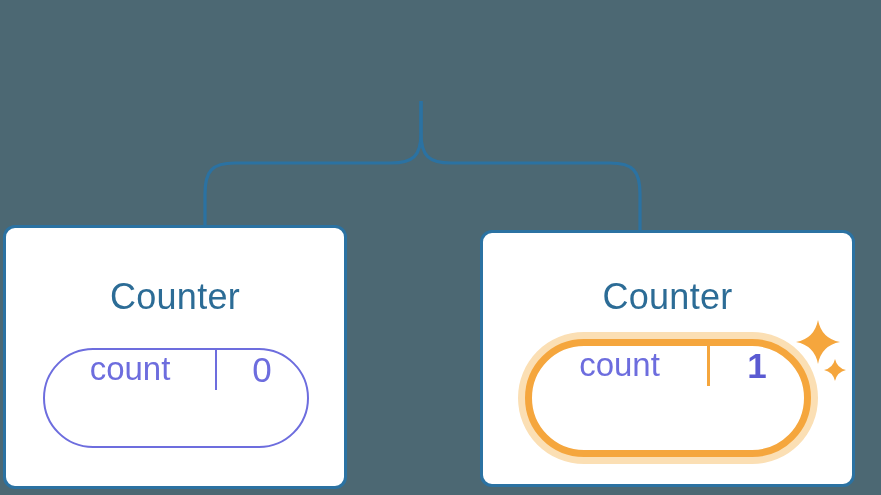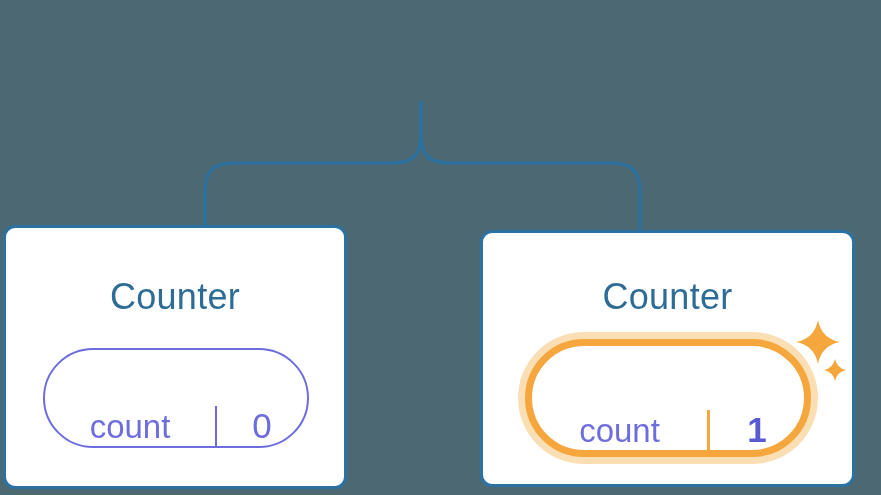--- a/index.html
+++ b/index.html
@@ -78,21 +78,21 @@
     color:var(--title-blue);
     font-size:36px;
     font-weight:500;
     letter-spacing:0.3px;
   }
   .card-left .card-title{top:48px;}
   .card-right .card-title{top:43px;}
   .state-pill{
     position:absolute;
     display:flex;
-    align-items:flex-end;
+    align-items:flex-start;
     background:var(--card-bg);
     box-sizing:border-box;
   }
   .pill-plain{
     left:37px;top:120px;
     width:266px;height:100px;
     border:2px solid var(--state-purple);
     border-radius:60px;
   }
   .pill-highlight{

